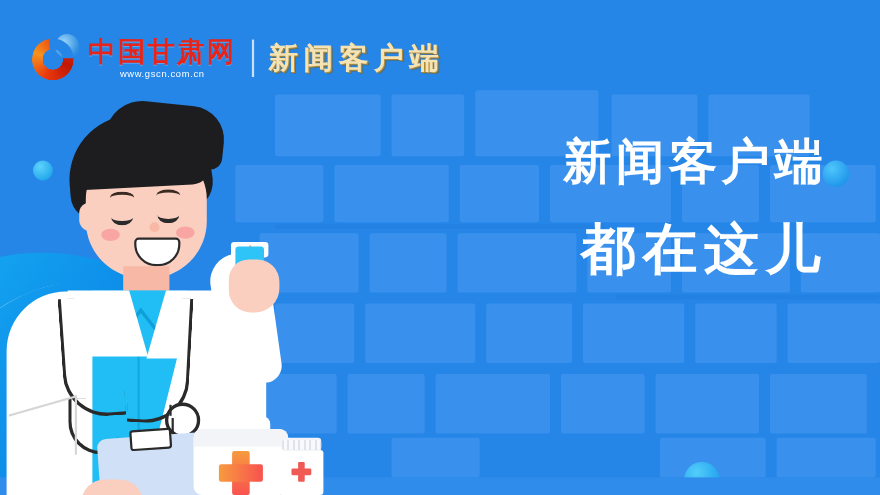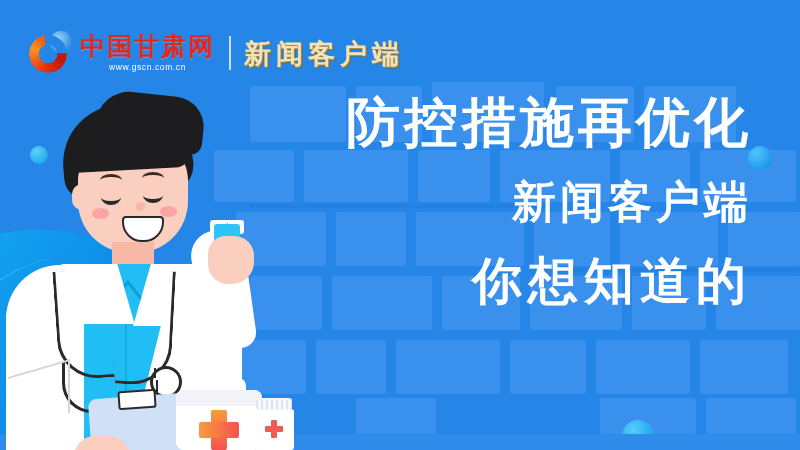--- a/index.html
+++ b/index.html
@@ -352,20 +352,19 @@
   </div>
   <div class="pillbottle">
     <div class="pb-body"></div>
     <div class="pb-cap"></div>
     <div class="pb-stripe"></div>
     <div class="pb-cross-v"></div>
     <div class="pb-cross-h"></div>
   </div>
 
   <div class="headline">
-    <div class="line line1">防控措施再优化</div>
     <div class="line2row">
       <div class="line line2">新闻客户端</div>
     </div>
-    <div class="line line3">你想知道的</div>
+    <div class="line line3">都在这儿</div>
   </div>
 
 </div>
 
 </body></html>

